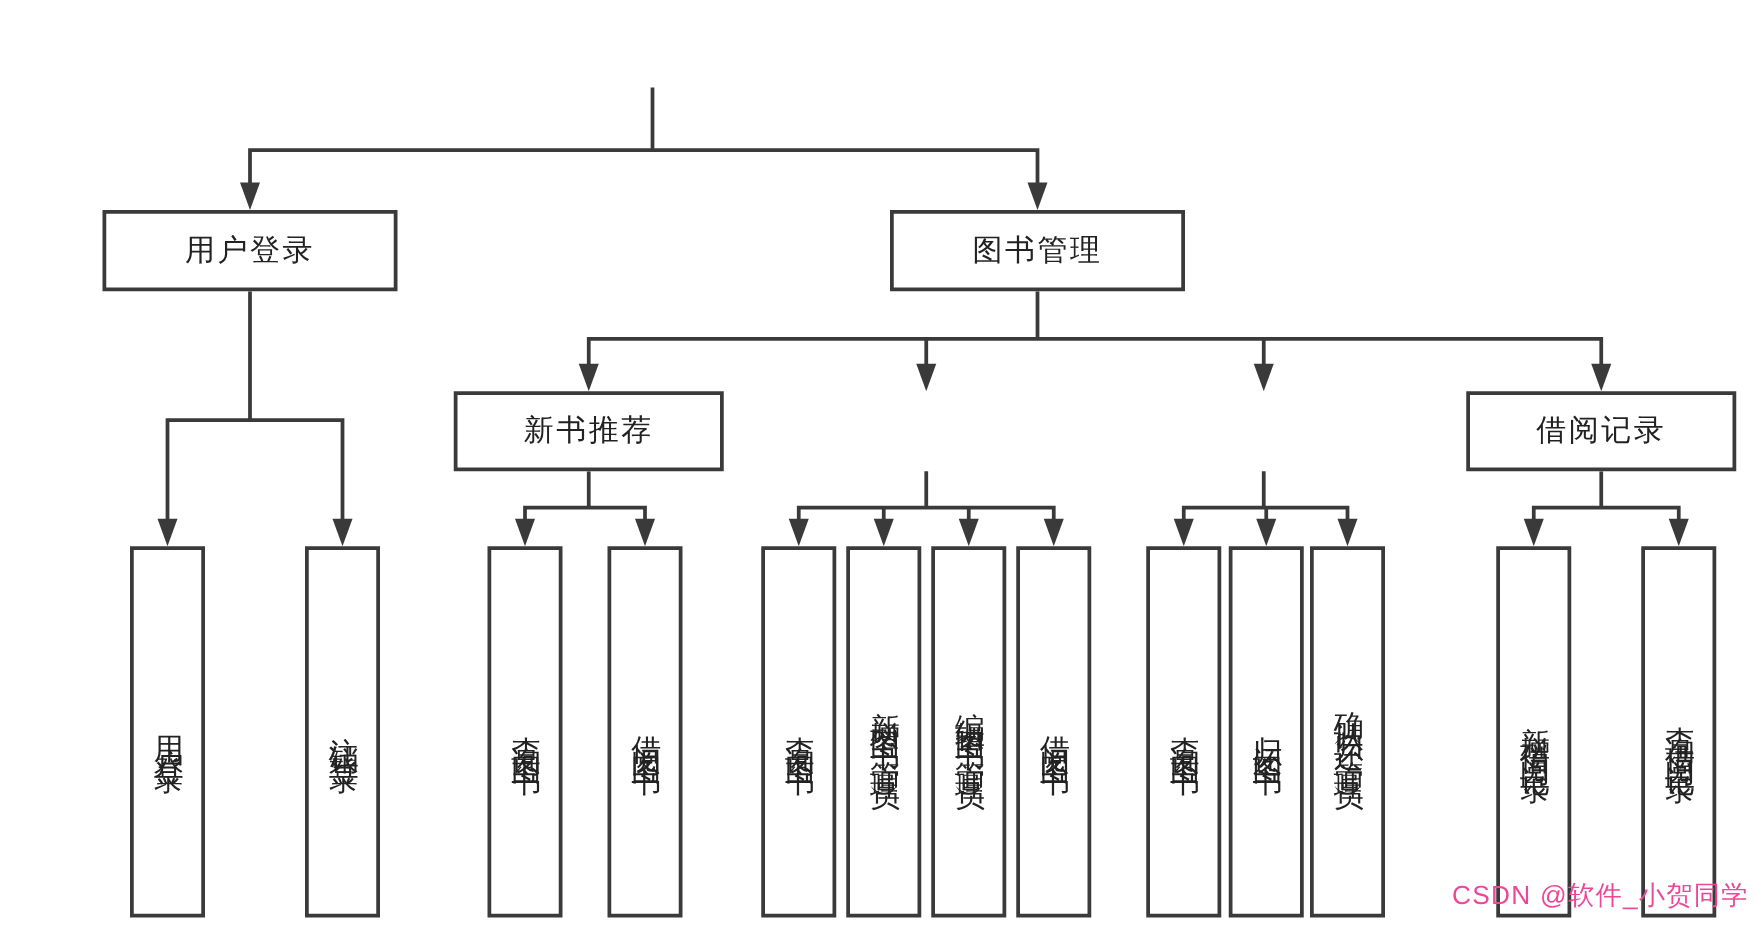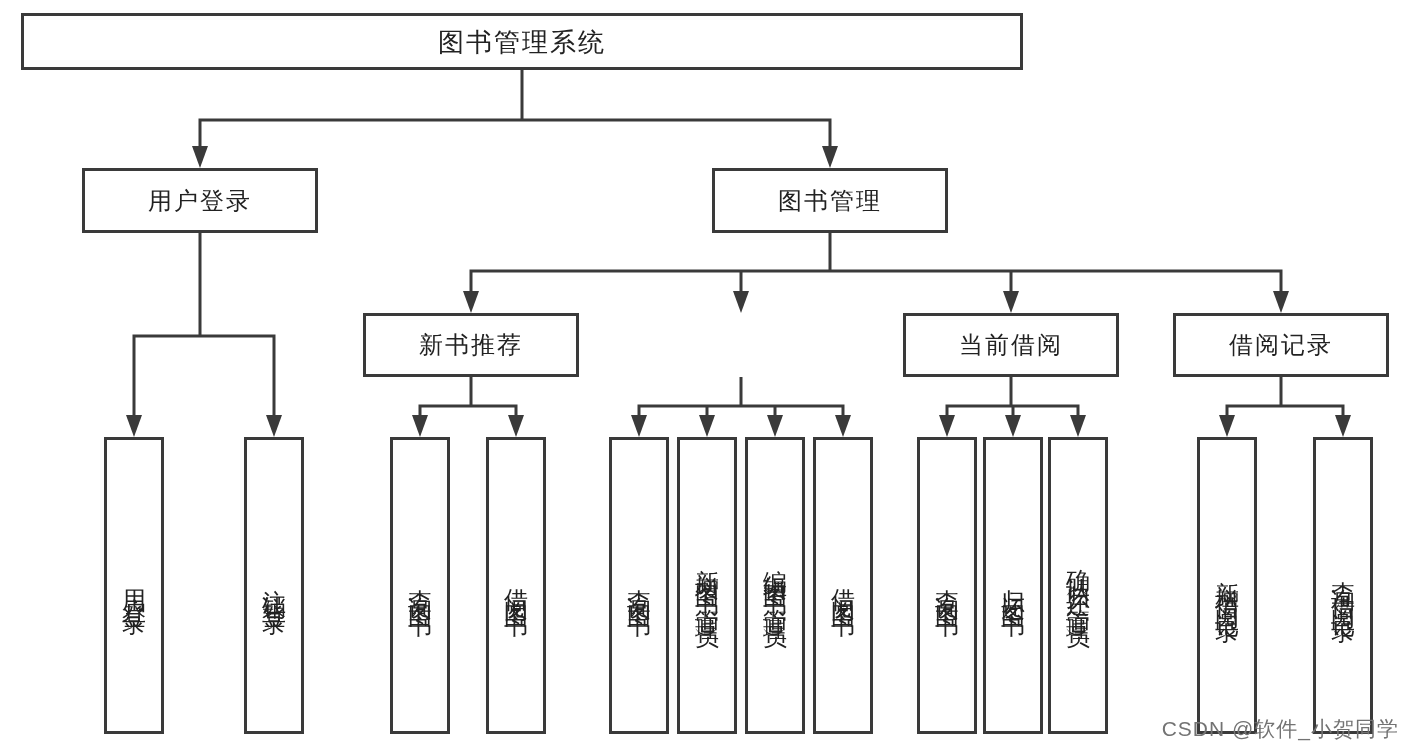--- a/index.html
+++ b/index.html
@@ -14,22 +14,22 @@
     display:flex; align-items:center; justify-content:center;
     color:#222222;
   }
   .h-node span { font-size:24px; letter-spacing:2px; line-height:1; white-space:nowrap; }
   .root-node span { font-size:26px; letter-spacing:2px; }
   .leaf span {
     writing-mode:vertical-rl; text-orientation:mixed;
     font-size:24px; letter-spacing:8px; line-height:1;
   }
   .watermark {
-    position:absolute; right:6px; bottom:4px; z-index:5;
-    font-size:21px; color:#737373; letter-spacing:1px; white-space:nowrap;
+    position:absolute; right:6px; bottom:17px; z-index:5;
+    font-size:21px; color:#ec4899; letter-spacing:1px; white-space:nowrap;
   }
 </style>
 </head>
 <body>
 
 <div class="stage">
 
   <svg class="connectors" width="1405" height="747" viewBox="0 0 1405 747" aria-hidden="true">
     <path fill="none" stroke="#3a3a3a" stroke-width="3" d="
       M522 70 V120
@@ -81,36 +81,30 @@
       <polygon points="767,415 783,415 775,437"></polygon>
       <polygon points="835,415 851,415 843,437"></polygon>
       <polygon points="939,415 955,415 947,437"></polygon>
       <polygon points="1005,415 1021,415 1013,437"></polygon>
       <polygon points="1070,415 1086,415 1078,437"></polygon>
       <polygon points="1219,415 1235,415 1227,437"></polygon>
       <polygon points="1335,415 1351,415 1343,437"></polygon>
     </g>
   </svg>
 
-  <div class="node h-node root-node" style="left:21px;top:13px;width:1002px;height:57px">
-    <span>图书管理系统</span>
-  </div>
 
   <div class="node h-node" style="left:82px;top:168px;width:236px;height:65px">
     <span>用户登录</span>
   </div>
   <div class="node h-node" style="left:363px;top:313px;width:216px;height:64px">
     <span>新书推荐</span>
   </div>
 
   <div class="node h-node" style="left:712px;top:168px;width:236px;height:65px">
     <span>图书管理</span>
-  </div>
-  <div class="node h-node" style="left:903px;top:313px;width:216px;height:64px">
-    <span>当前借阅</span>
   </div>
   <div class="node h-node" style="left:1173px;top:313px;width:216px;height:64px">
     <span>借阅记录</span>
   </div>
 
   <div class="node leaf" style="left:104px;top:437px;width:60px;height:297px">
     <span>用户登录</span>
   </div>
   <div class="node leaf" style="left:244px;top:437px;width:60px;height:297px">
     <span>注销登录</span>

